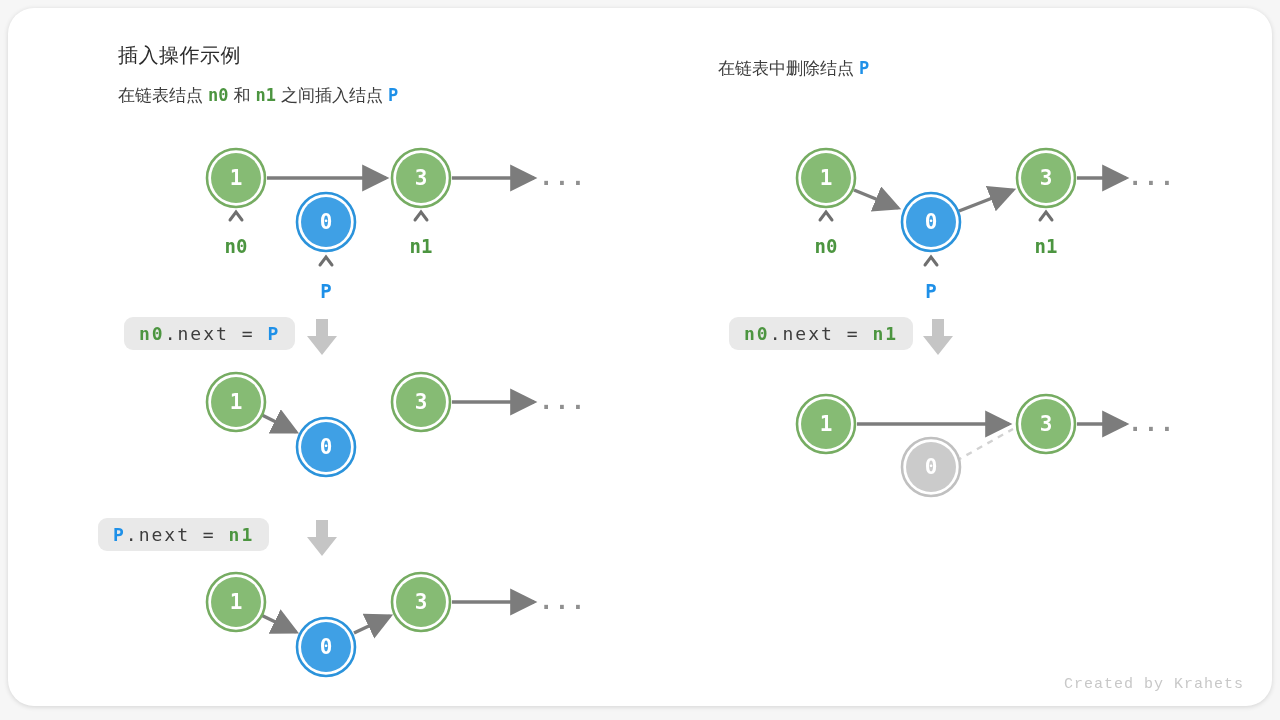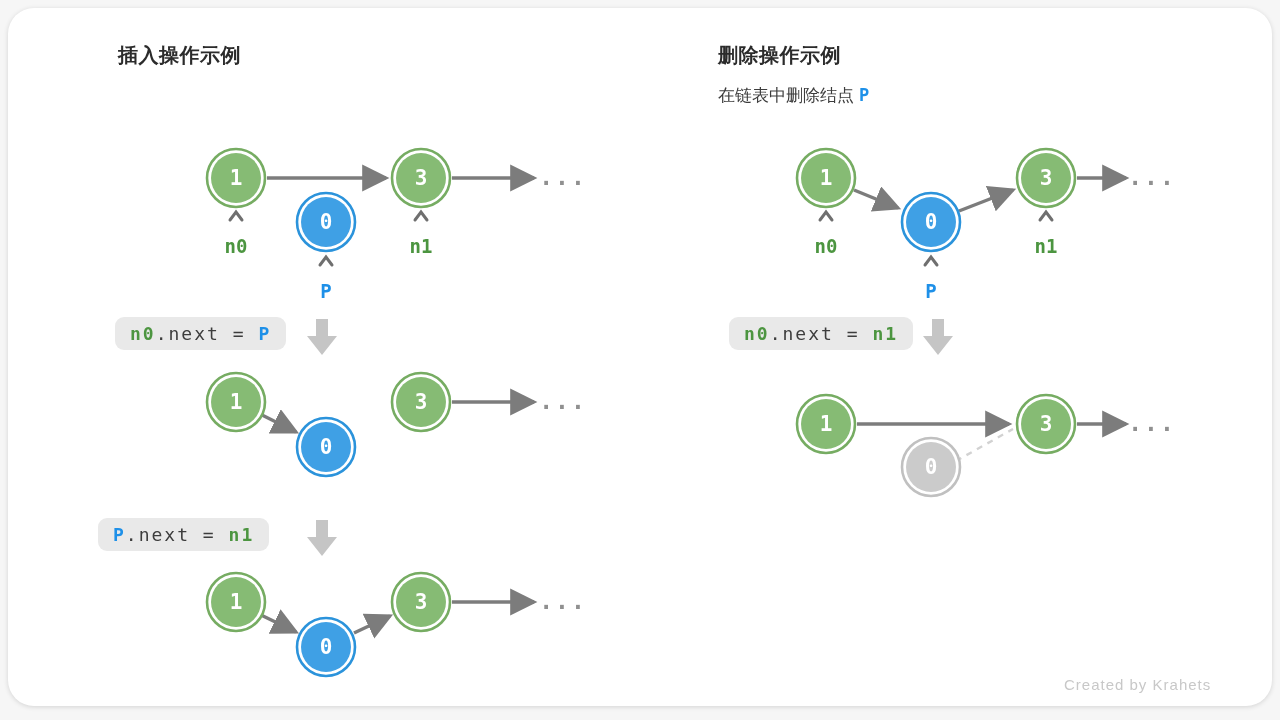--- a/index.html
+++ b/index.html
@@ -1,20 +1,20 @@
 <!DOCTYPE html>
 <html><head>
 <meta charset="utf-8">
 <style>
   html,body{margin:0;padding:0;width:1280px;height:720px;overflow:hidden;
     background:#f6f6f6;font-family:"Liberation Sans","DejaVu Sans",sans-serif;}
   .card{position:absolute;left:8px;top:8px;width:1264px;height:698px;
     background:#ffffff;border-radius:26px;box-shadow:0 1px 5px rgba(0,0,0,.14);}
   .hdr{position:absolute;z-index:3;}
-  .hdr .title{font-size:20px;font-weight:bold;color:#2b2b2b;letter-spacing:.5px;}
+  .hdr .title{font-size:20px;font-weight:normal;color:#2b2b2b;letter-spacing:.5px;}
   .hdr .sub{margin-top:15px;font-size:17px;color:#3c3c3c;}
   .tok{font-family:"DejaVu Sans Mono","Liberation Mono",monospace;font-weight:bold;margin:0 5px;}
   .tok.g{color:#4c9540;}
   .tok.b{color:#1e90e8;}
   .code{position:absolute;z-index:3;background:#e9e9e9;border-radius:9px;
     padding:6px 15px;font-family:"DejaVu Sans Mono","Liberation Mono",monospace;
     font-size:18px;letter-spacing:2px;color:#3d3d3d;white-space:pre;}
   .code .g{color:#4c9540;font-weight:bold;}
   .code .b{color:#1e90e8;font-weight:bold;}
   svg.overlay{position:absolute;left:0;top:0;z-index:2;}
@@ -29,38 +29,38 @@
   .dashed{stroke:#d2d2d2;stroke-width:2.4;fill:none;stroke-dasharray:6 6;}
   .caret{stroke:#6f6f6f;stroke-width:3;fill:none;stroke-linecap:round;}
   .ring-g{fill:#ffffff;stroke:#76ac62;stroke-width:2.6;}
   .core-g{fill:#86bb74;}
   .ring-b{fill:#ffffff;stroke:#2b93db;stroke-width:2.6;}
   .core-b{fill:#3fa0e5;}
   .ring-x{fill:#ffffff;stroke:#c0c0c0;stroke-width:2.6;}
   .core-x{fill:#cbcbcb;}
   .blockarrow{fill:#c5c5c5;}
   .footer{position:absolute;z-index:3;left:1064px;top:676px;
-    font-family:Liberation Sans, sans-serif;font-size:15px;
+    font-family:Liberation Mono, monospace;font-size:15px;
     letter-spacing:1px;color:#c8c8c8;}
 </style>
 </head>
 <body>
 
 <div class="card"></div>
 
 <div class="hdr" style="left:118px;top:42px">
   <div class="title">插入操作示例</div>
+  <div class="sub"><span>在链表结点</span><span class="tok g">n0</span><span>和</span><span class="tok g">n1</span><span>之间插入结点</span><span class="tok b">P</span></div>
 </div>
 
 <div class="hdr" style="left:718px;top:42px">
-  <div class="title">删除操作示例</div>
   <div class="sub"><span>在链表中删除结点</span><span class="tok b">P</span></div>
 </div>
 
-<div class="code" style="left:115px;top:317px"><span class="g">n0</span><span>.next = </span><span class="b">P</span></div>
+<div class="code" style="left:124px;top:317px"><span class="g">n0</span><span>.next = </span><span class="b">P</span></div>
 
 <div class="code" style="left:98px;top:518px"><span class="b">P</span><span>.next = </span><span class="g">n1</span></div>
 
 <div class="code" style="left:729px;top:317px"><span class="g">n0</span><span>.next = </span><span class="g">n1</span></div>
 
 <svg class="overlay" width="1280" height="720" viewBox="0 0 1280 720">
   <defs>
     <marker id="ah" markerWidth="9" markerHeight="9" refX="7" refY="4" orient="auto">
       <path d="M0,0 L8,4 L0,8 Z" fill="#7c7c7c"></path>
     </marker>

